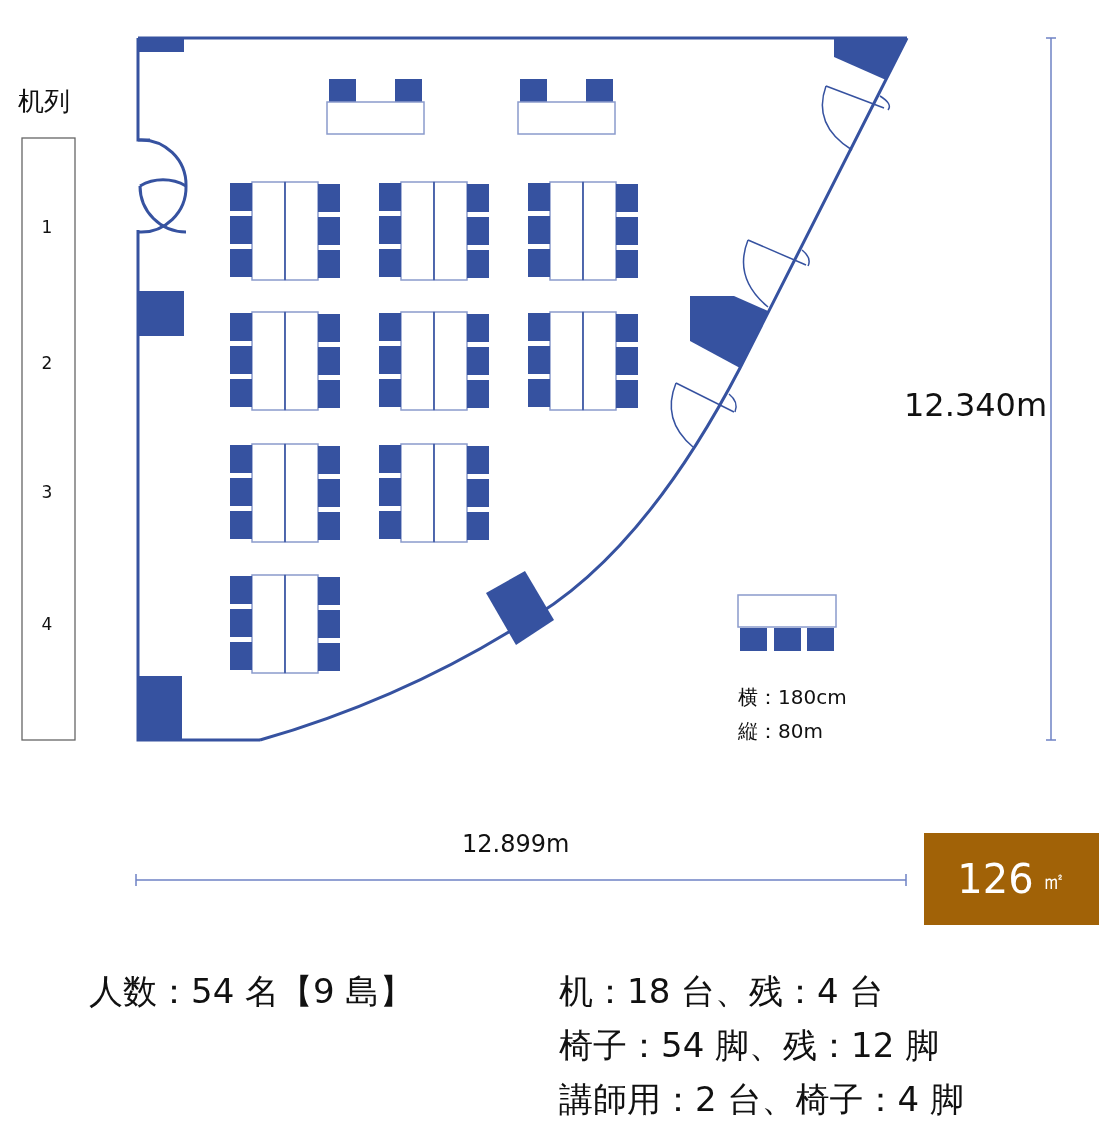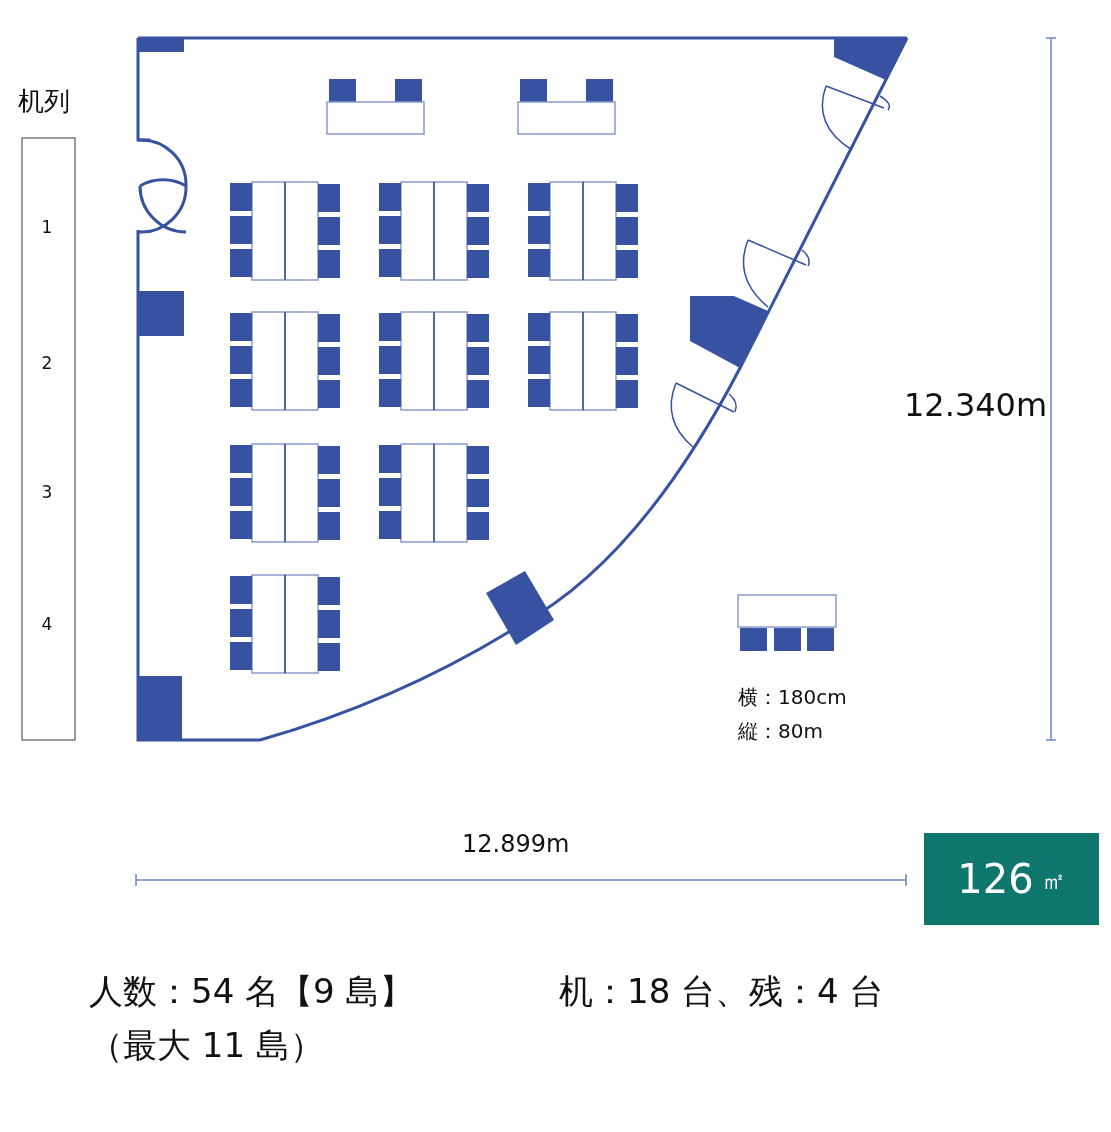--- a/index.html
+++ b/index.html
@@ -6,21 +6,21 @@
   body { width: 1111px; height: 1132px; position: relative; overflow: hidden;
          font-family: "DejaVu Sans", "Liberation Sans", sans-serif; color: #111; }
   #plan { position: absolute; left: 0; top: 0; }
   .txt { position: absolute; white-space: nowrap; }
   .col-label { left: 18px; top: 84px; font-size: 26px; }
   .col-num { left: 24px; width: 46px; text-align: center; font-size: 17px; }
   .dim-v { left: 904px; top: 386px; font-size: 32px; }
   .dim-h { left: 462px; top: 830px; font-size: 24px; }
   .desk-spec { left: 738px; font-size: 20px; line-height: 34px; text-align: center; }
   .area-box { position: absolute; left: 924px; top: 833px; width: 175px; height: 92px;
-              background: #0f766e; color: #fff; display: flex; align-items: center;
+              background: #a16207; color: #fff; display: flex; align-items: center;
               justify-content: center; font-size: 40px; }
   .area-box .unit { font-size: 24px; margin-left: 8px; position: relative; top: 2px; }
   .summary { font-size: 34px; line-height: 54px; }
   .summary-left { left: 89px; top: 964px; }
   .summary-right { left: 559px; top: 964px; }
 </style>
 </head>
 <body>
 
 <svg id="plan" width="1111" height="1132" viewBox="0 0 1111 1132">
@@ -209,17 +209,18 @@
 <div class="txt desk-spec" style="top:680px">横：180cm</div>
 <div class="txt desk-spec" style="top:714px">縦：80m</div>
 
 <div class="area-box">
   <span>126</span>
   <span class="unit">㎡</span>
 </div>
 
 <div class="txt summary summary-left">
   <div>人数：54 名【9 島】</div>
-  <div>（最大 11 島）</div>
 </div>
 <div class="txt summary summary-right">
   <div>机：18 台、残：4 台</div>
+  <div>椅子：54 脚、残：12 脚</div>
+  <div>講師用：2 台、椅子：4 脚</div>
 </div>
 
 </body></html>

